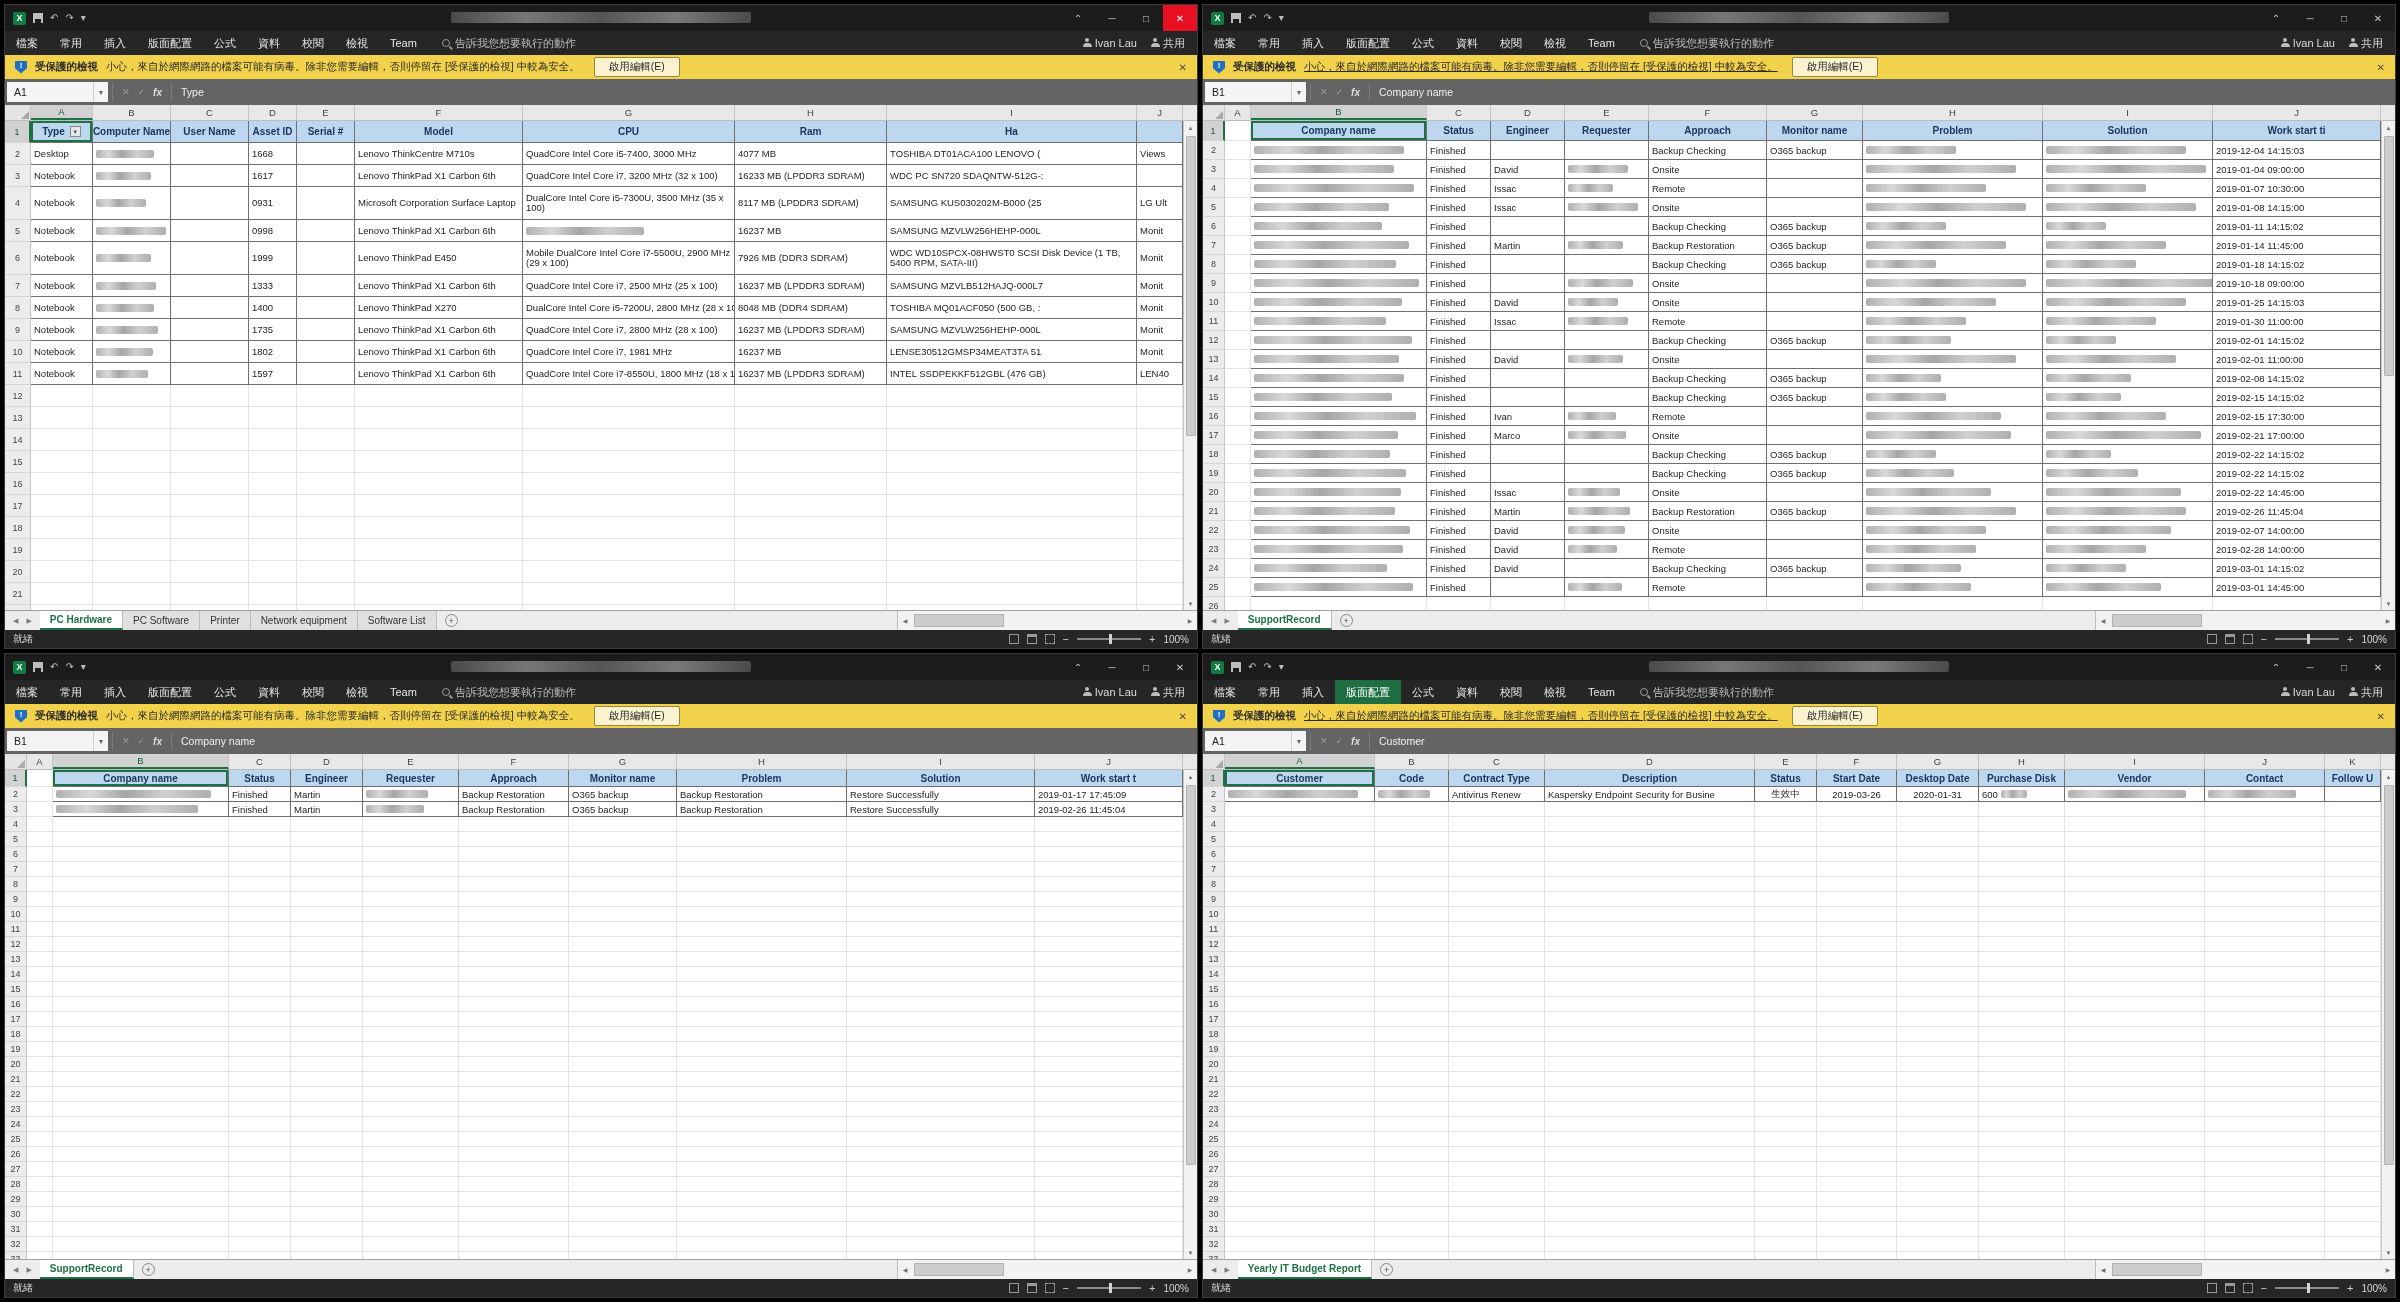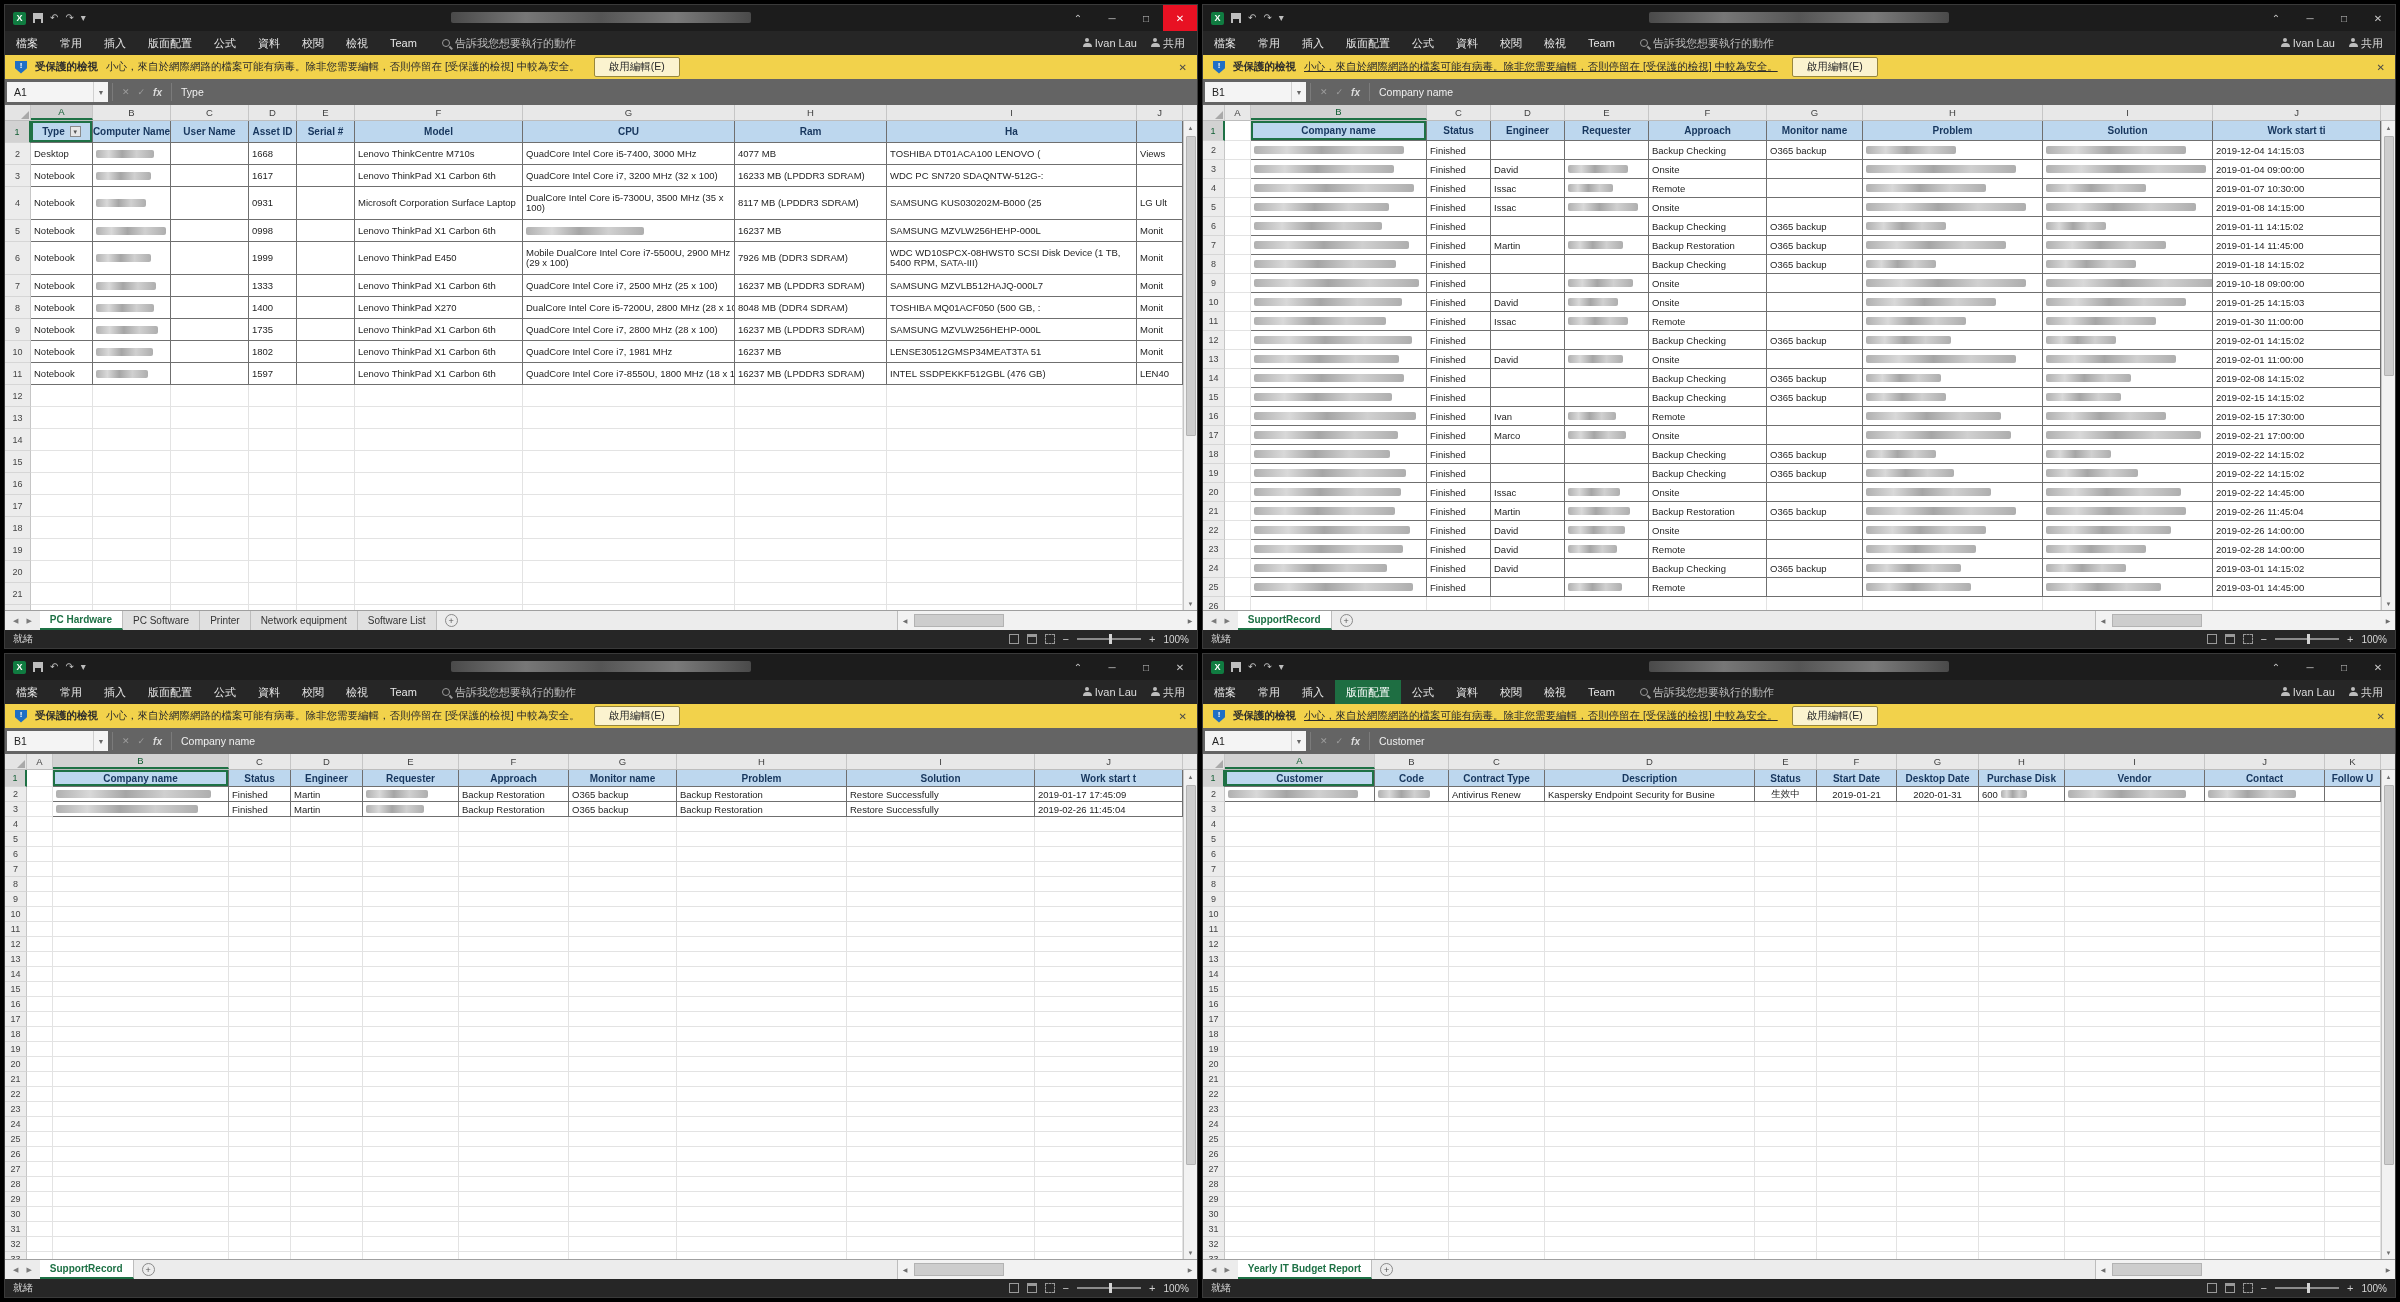--- a/index.html
+++ b/index.html
@@ -1381,21 +1381,21 @@
             <span>Onsite</span>
           </div>
           <div class="cell tbl" style="width: 96px; height: 19px;"></div>
           <div class="cell tbl" style="width: 180px; height: 19px;">
             <span class="blur" style="width: 120px;"></span>
           </div>
           <div class="cell tbl" style="width: 170px; height: 19px;">
             <span class="blur" style="width: 125px;"></span>
           </div>
           <div class="cell tbl" style="width: 168px; height: 19px;">
-            <span>2019-02-26 14:00:00</span>
+            <span>2019-02-07 14:00:00</span>
           </div>
         </div>
         <div class="row" style="height: 19px;">
           <div class="rn" style="width: 22px; height: 19px;">23</div>
           <div class="cell" style="width: 26px; height: 19px;"></div>
           <div class="cell tbl" style="width: 176px; height: 19px;">
             <span class="blur" style="width: 149px;"></span>
           </div>
           <div class="cell tbl" style="width: 64px; height: 19px;">
             <span>Finished</span>
@@ -2242,21 +2242,21 @@
           <div class="cell tbl" style="width: 96px; height: 15px;">
             <span>Antivirus Renew</span>
           </div>
           <div class="cell tbl" style="width: 210px; height: 15px;">
             <span>Kaspersky Endpoint Security for Busine</span>
           </div>
           <div class="cell tbl ctr" style="width: 62px; height: 15px;">
             <span>生效中</span>
           </div>
           <div class="cell tbl ctr" style="width: 80px; height: 15px;">
-            <span>2019-01-21</span>
+            <span>2019-03-26</span>
           </div>
           <div class="cell tbl ctr" style="width: 82px; height: 15px;">
             <span>2020-01-31</span>
           </div>
           <div class="cell tbl" style="width: 86px; height: 15px;">
             <span>600</span>
             <span class="blur" style="width: 26px;"></span>
           </div>
           <div class="cell tbl" style="width: 140px; height: 15px;">
             <span class="blur" style="width: 118px;"></span>

